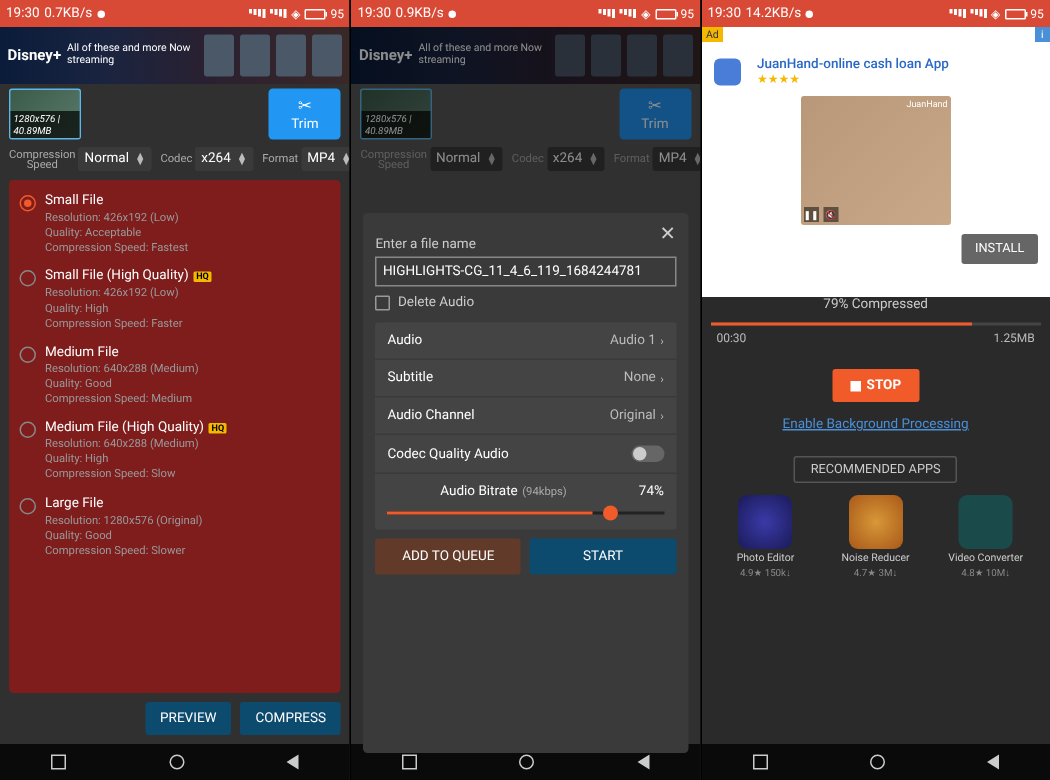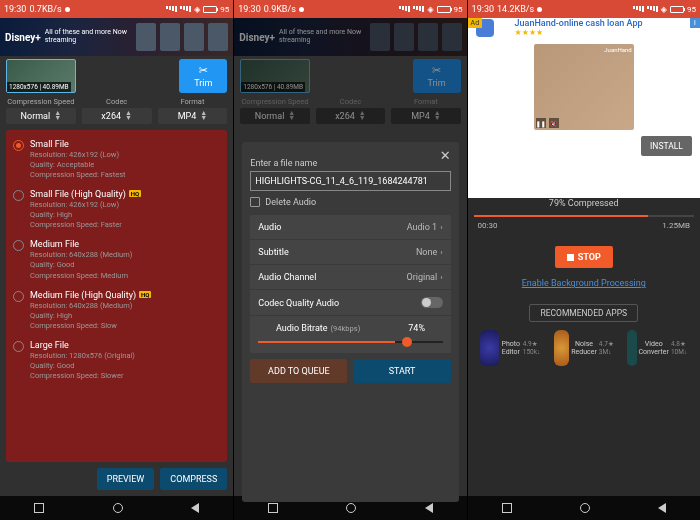--- a/index.html
+++ b/index.html
@@ -19,28 +19,28 @@
   .notch { width: 5px; height: 5px; border-radius: 50%; background: #fff; }
 
   
   .banner { height: 38px; background: linear-gradient(90deg,#0a1c3a,#1a2440 30%,#2a2030 60%,#3a2828); display: flex; align-items: center; padding: 0 5px; font-size: 8px; color: #fff; gap: 4px; }
   .banner-logo { font-weight: bold; font-size: 10px; }
   .banner-text { font-size: 7px; line-height: 1.1; flex: 1; }
   .banner-poster { width: 20px; height: 28px; background: #4a5868; border-radius: 2px; }
 
   
   .thumb-row { height: 40px; display: flex; align-items: center; padding: 3px 6px; gap: 6px; }
-  .thumb { width: 70px; height: 34px; background: linear-gradient(135deg,#3a5a4a,#5a7a6a); border: 1px solid #5cb8e8; border-radius: 2px; position: relative; }
+  .thumb { width: 48px; height: 34px; background: linear-gradient(135deg,#3a5a4a,#5a7a6a); border: 1px solid #5cb8e8; border-radius: 2px; position: relative; font-style: italic; }
   .thumb-lbl { position: absolute; bottom: 0; left: 0; background: rgba(0,0,0,.7); color: #fff; font-size: 6.5px; padding: 1px 2px; }
   .trim-btn { margin-left: auto; width: 48px; height: 34px; background: #2196f3; color: #fff; display: flex; flex-direction: column; align-items: center; justify-content: center; border-radius: 3px; font-size: 9px; gap: 1px; }
   .scissors { font-size: 11px; }
 
   
   .dd-row { display: flex; padding: 2px 6px 6px; gap: 6px; }
-  .dd { flex: 1; display: flex; flex-direction: column; align-items: center; gap: 2px; }
+  .dd { flex: 1; display: flex; flex-direction: row; align-items: center; gap: 2px; }
   .dd-lbl { font-size: 7.5px; color: #aaa; text-align: center; line-height: 1; }
   .dd-box { width: 100%; background: #3a3a3a; color: #fff; font-size: 9px; padding: 3px 4px; display: flex; align-items: center; justify-content: center; gap: 4px; border-radius: 2px; }
   .arrows { font-size: 7px; color: #bbb; line-height: .6; display: flex; flex-direction: column; }
 
   
   .list { flex: 1; background: #7f1d1d; margin: 0 6px; border-radius: 3px; padding: 6px 4px; overflow: hidden; }
   .opt { display: flex; gap: 6px; padding: 3px 3px 6px; }
   .radio { width: 11px; height: 11px; border: 1.5px solid #f15a29; border-radius: 50%; margin-top: 1px; flex-shrink: 0; display: flex; align-items: center; justify-content: center; }
   .radio.off { border-color: #888; }
   .radio.on::after { content: ''; width: 5px; height: 5px; background: #f15a29; border-radius: 50%; }
@@ -69,54 +69,54 @@
   .chk-row { display: flex; align-items: center; gap: 5px; margin-top: 6px; }
   .chk { width: 10px; height: 10px; border: 1.3px solid #999; border-radius: 1px; }
   .chk-lbl { font-size: 9px; color: #ccc; }
   .sect { background: #444; margin-top: 8px; border-radius: 2px; }
   .srow { display: flex; align-items: center; justify-content: space-between; padding: 7px 8px; border-bottom: 1px solid #3a3a3a; font-size: 9px; color: #fff; }
   .srow:last-child { border: none; }
   .sval { color: #bbb; display: flex; align-items: center; gap: 3px; }
   .chev { font-size: 8px; }
   .toggle { width: 22px; height: 11px; background: #666; border-radius: 10px; position: relative; }
   .toggle::after { content: ''; width: 9px; height: 9px; background: #ccc; border-radius: 50%; position: absolute; top: 1px; left: 1px; }
-  .bitrate-row { padding: 7px 8px 2px; font-size: 9px; color: #fff; display: flex; justify-content: center; gap: 48px; }
+  .bitrate-row { padding: 7px 8px 2px; font-size: 9px; color: #fff; display: flex; justify-content: flex-end; gap: 48px; }
   .bitrate-sub { font-size: 7.5px; color: #aaa; margin-left: 3px; }
   .slider { height: 18px; padding: 0 8px 6px; position: relative; }
   .track { height: 2px; background: #222; position: relative; top: 6px; }
   .fill { height: 2px; background: #f15a29; width: 74%; }
   .thumb-dot { width: 10px; height: 10px; background: #f15a29; border-radius: 50%; position: absolute; top: 2px; left: calc(74% + 3px); }
   .modal-btns { display: flex; gap: 6px; margin-top: 6px; }
   .modal-btns .btn { flex: 1; text-align: center; padding: 7px 16px; }
 
   
   .p3-content { flex: 1; background: #2a2a2a; display: flex; flex-direction: column; }
   .ad { height: 180px; background: #fff; position: relative; display: flex; flex-direction: column; }
   .ad-tag { position: absolute; top: 0; left: 0; background: #f5b800; color: #333; font-size: 7px; padding: 1px 3px; }
   .ad-info { position: absolute; top: 0; right: 0; background: #4a90d9; color: #fff; width: 10px; height: 10px; font-size: 7px; display: flex; align-items: center; justify-content: center; }
-  .ad-head { display: flex; align-items: flex-end; gap: 21px; padding: 0 8px 4px; }
+  .ad-head { display: flex; align-items: flex-end; gap: 11px; padding: 20px 8px 4px; }
   .ad-logo { width: 18px; height: 18px; background: #4a7dd8; border-radius: 4px; }
   .ad-title { color: #2a68c8; font-size: 9px; font-weight: 500; }
   .stars { color: #f5b800; font-size: 8px; }
   .ad-img { width: 100px; height: 86px; background: linear-gradient(135deg,#b89878,#c8a888); margin: 3px auto 0; border-radius: 2px; position: relative; }
   .ad-corner { position: absolute; top: 2px; right: 2px; color: #fff; font-size: 6px; }
   .ad-ctrl { position: absolute; bottom: 2px; left: 2px; display: flex; gap: 3px; }
   .ad-ctrl span { width: 10px; height: 10px; background: rgba(0,0,0,.5); color: #fff; font-size: 6px; display: flex; align-items: center; justify-content: center; }
   .install { margin: 6px 8px 8px auto; background: #666; color: #fff; font-size: 8.5px; padding: 5px 9px; border-radius: 2px; }
 
   .prog-line { height: 2px; background: #444; position: relative; margin: 4px 6px 0; }
   .prog-line::after { content: ''; position: absolute; left: 0; top: 0; height: 2px; width: 79%; background: #f15a29; }
   .prog-txt { color: #ccc; font-size: 9px; text-align: center; margin-top: 0; padding-bottom: 3px; }
   .prog-meta { display: flex; justify-content: space-between; color: #bbb; font-size: 8px; padding: 4px 10px; }
   .stop { background: #f15a29; color: #fff; font-size: 9px; padding: 6px 12px; margin: 12px auto 6px; width: fit-content; border-radius: 2px; display: flex; gap: 4px; align-items: center; font-weight: bold; }
   .stop-ico { width: 7px; height: 7px; background: #fff; }
   .enable { color: #4a90d9; font-size: 9px; text-align: center; text-decoration: underline; margin: 4px 0 12px; }
   .rec-lbl { color: #ccc; font-size: 8.5px; text-align: center; border: 1px solid #555; padding: 3px 10px; border-radius: 2px; margin: 4px auto 8px; width: fit-content; }
   .rec-row { display: flex; justify-content: space-around; padding: 0 6px 6px; }
-  .rec { display: flex; flex-direction: row; align-items: center; gap: 2px; width: 60px; }
+  .rec { display: flex; flex-direction: column; align-items: center; gap: 2px; width: 60px; }
   .rec-ico { width: 36px; height: 36px; border-radius: 6px; background: radial-gradient(circle,#3a3aa8,#1a1a58); }
   .rec-ico.b { background: radial-gradient(circle,#d89838,#a85818); }
   .rec-ico.c { background: #1a4a4a; }
   .rec-name { color: #ccc; font-size: 7px; text-align: center; }
   .rec-meta { color: #888; font-size: 6.5px; }
 </style>
 </head>
 <body>
 
 <div class="phone">

